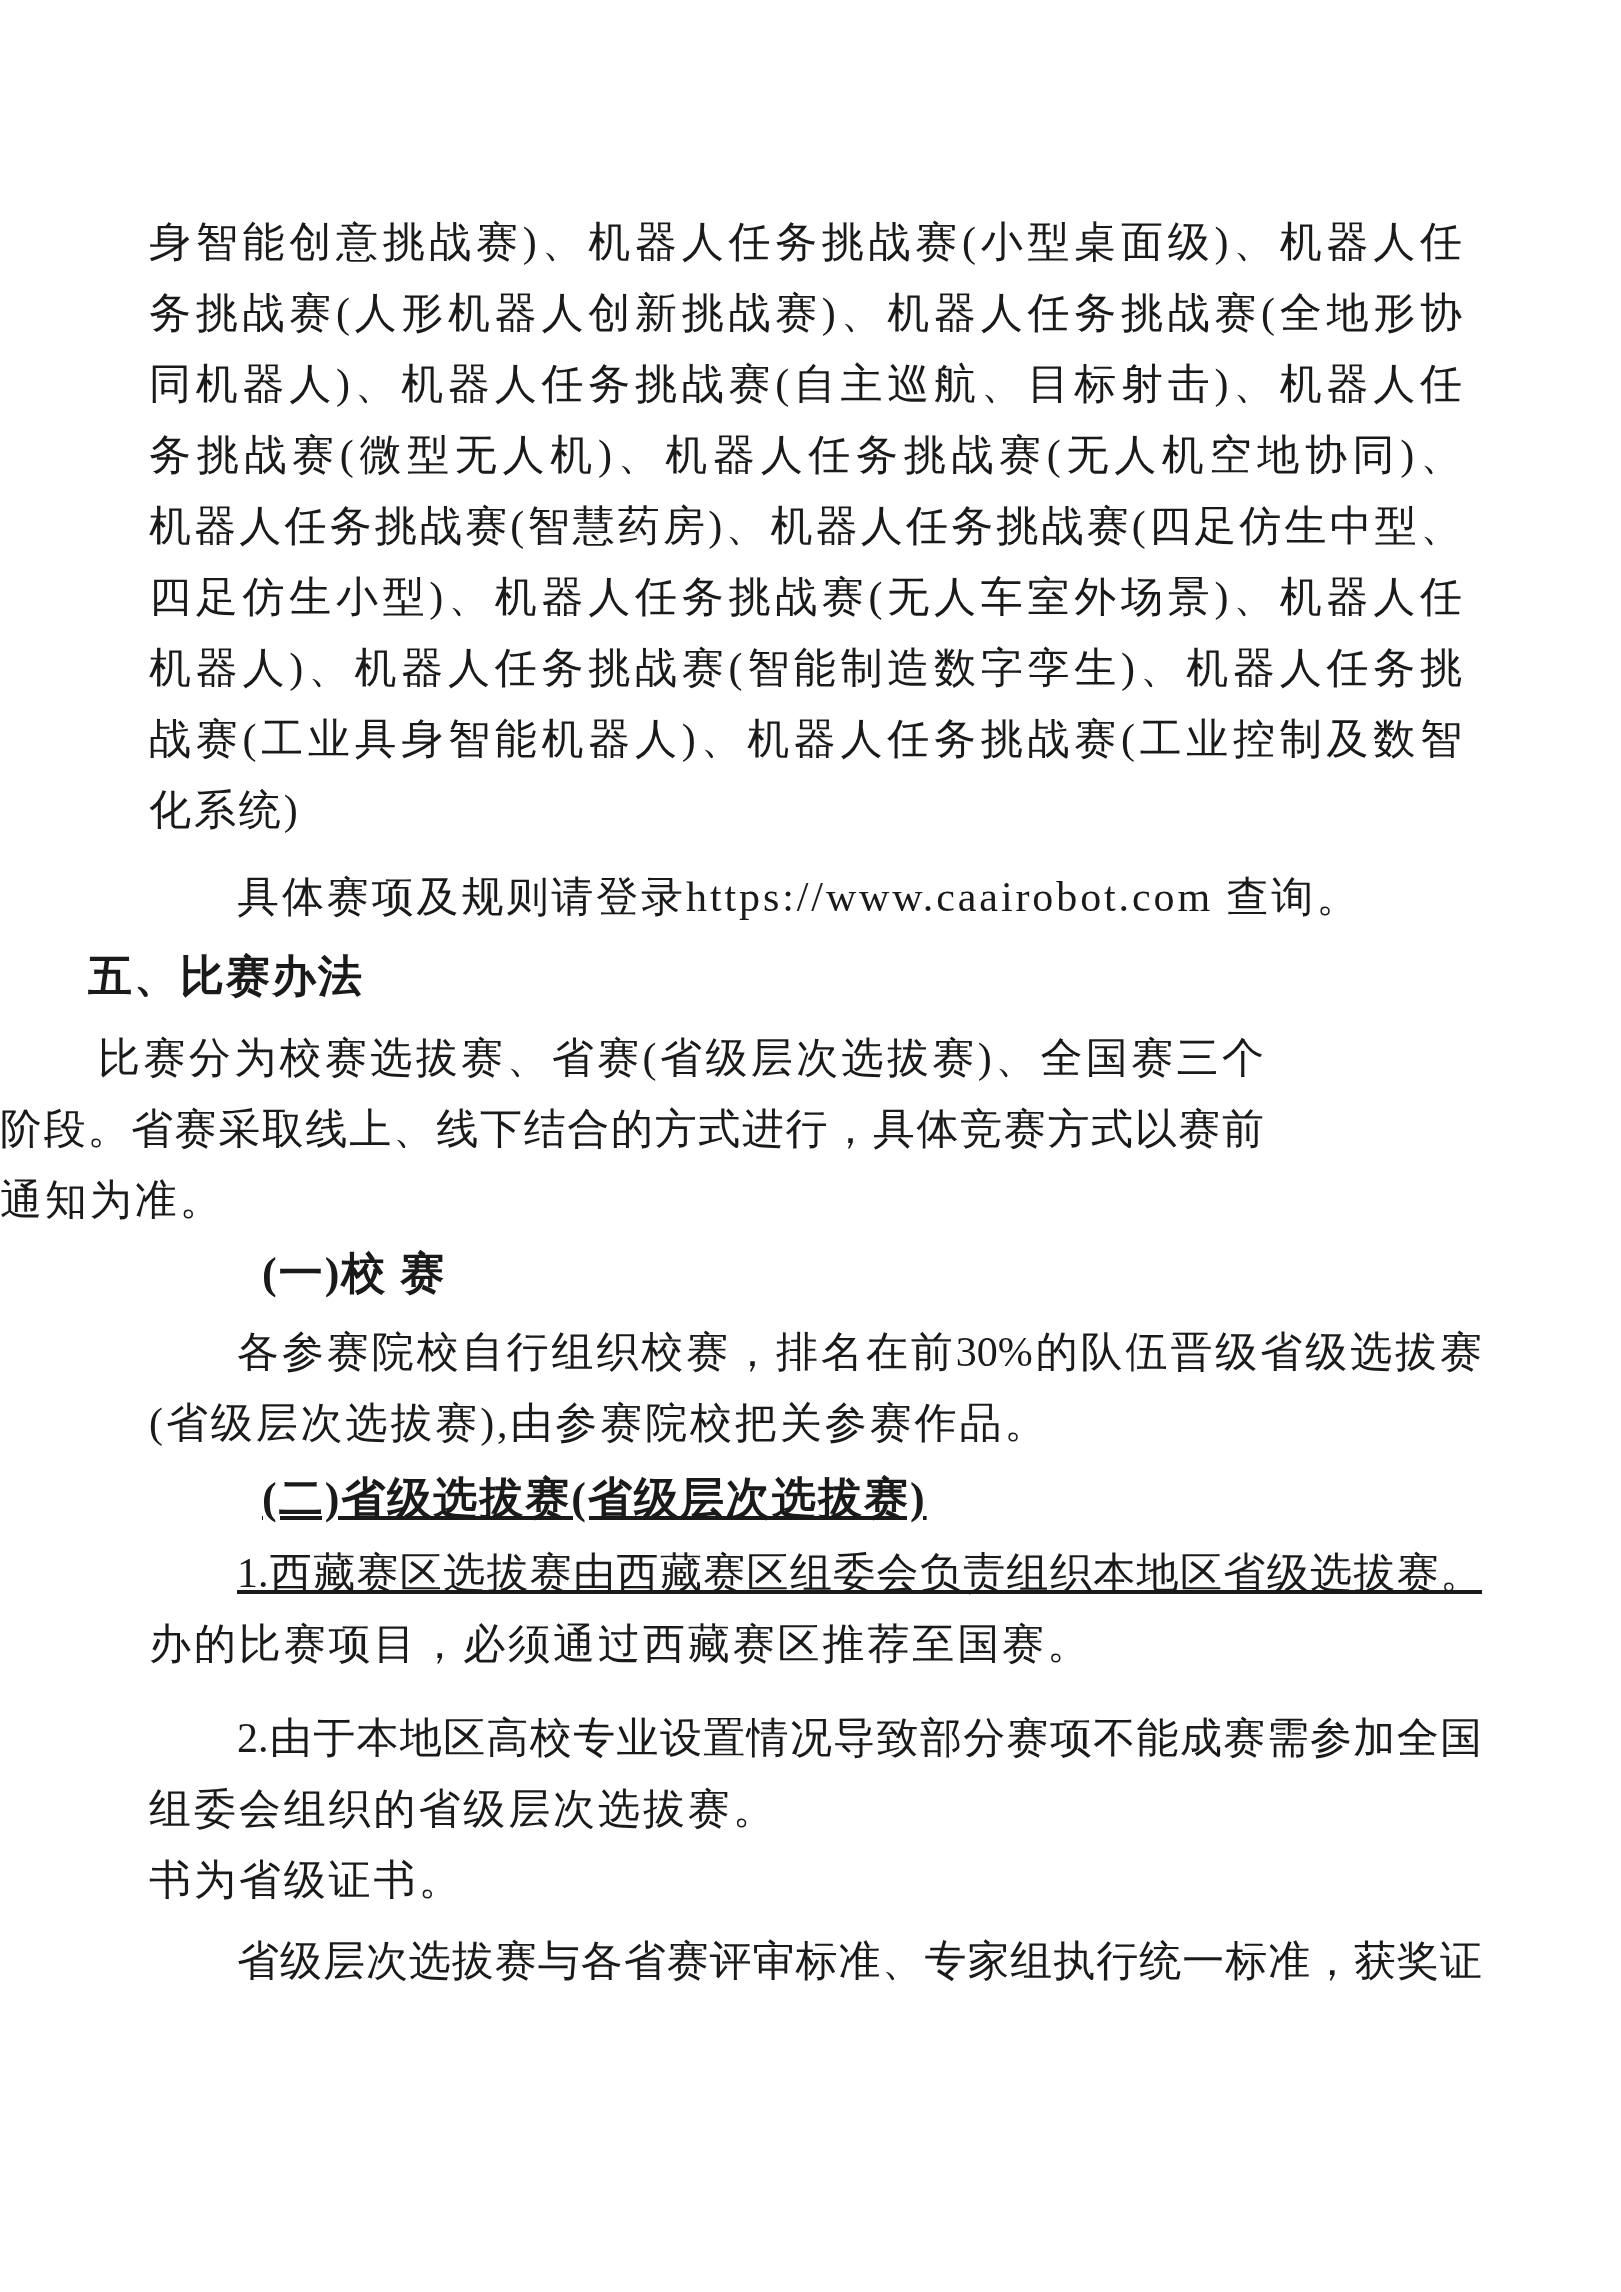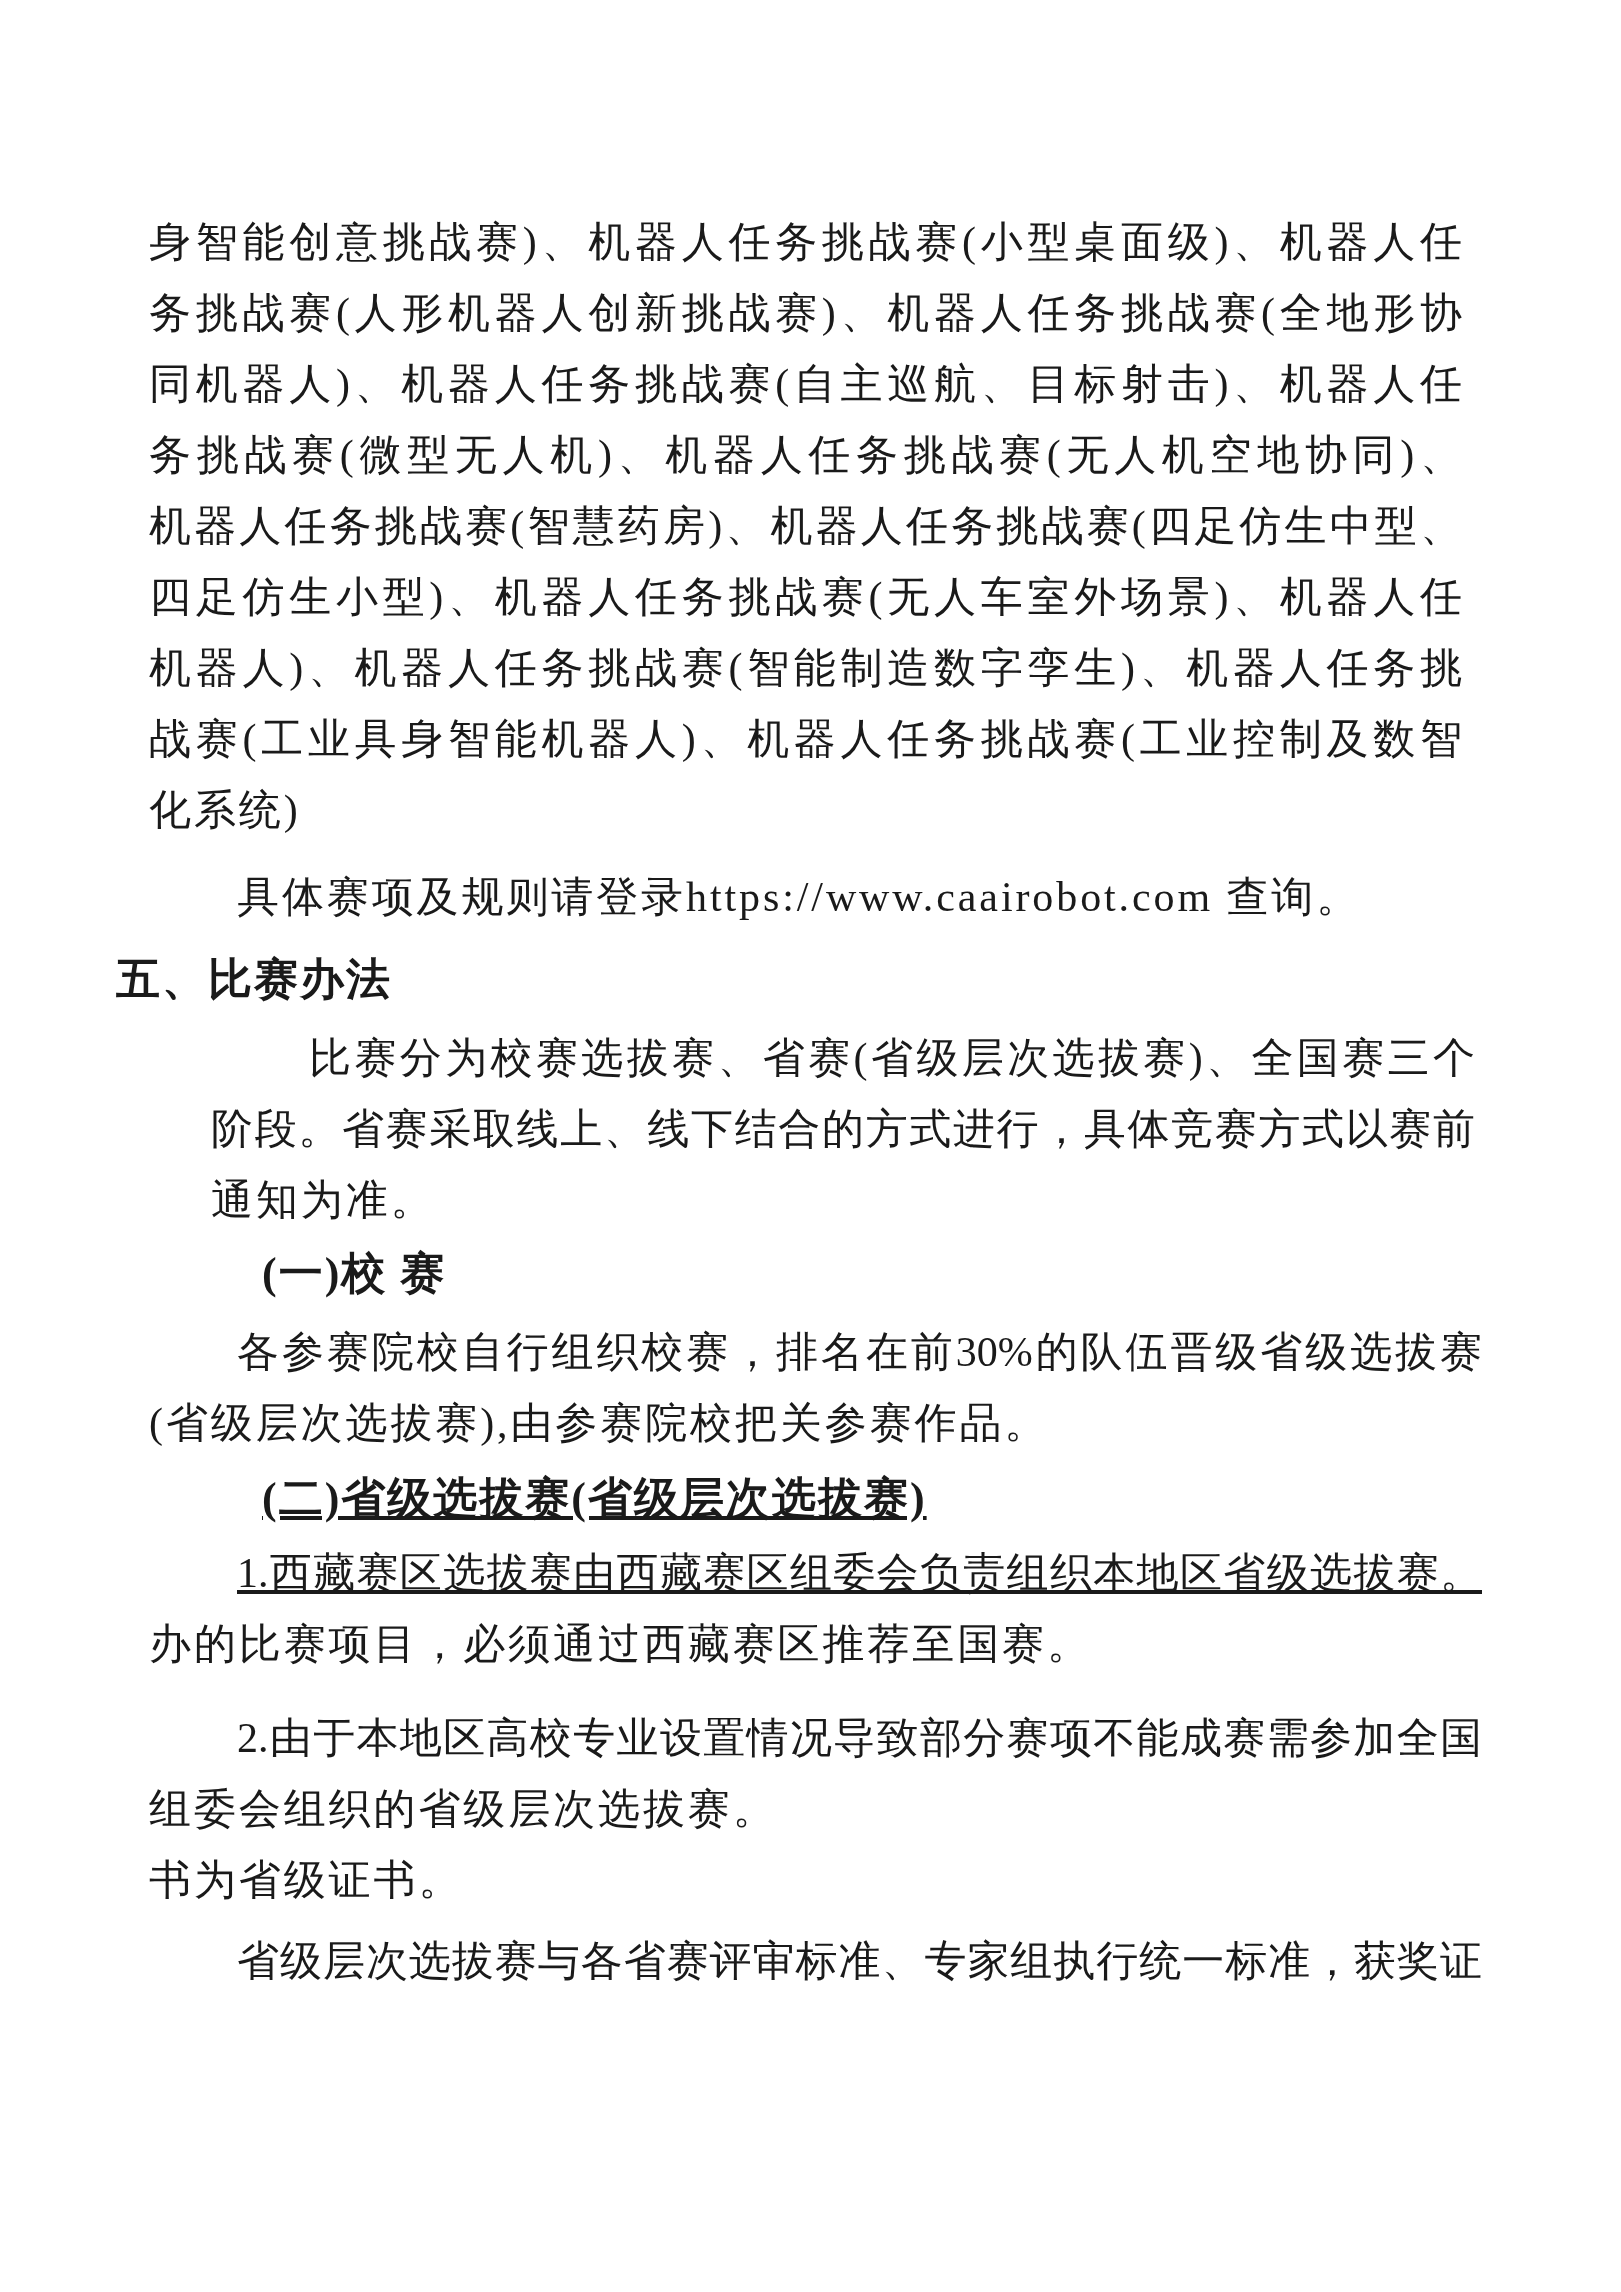--- a/index.html
+++ b/index.html
@@ -29,25 +29,25 @@
   
   .j {
     letter-spacing: 0;
     text-align: justify;
     text-align-last: justify;
     text-justify: inter-character;
   }
   
   .l-a { margin-left: 149px; width: 1313px; }
   
-  .l-b { margin-left: 211px; width: 1264px; }
+  .l-b { width: 1264px; }
   
   .l-c { margin-left: 149px; width: 1333px; }
   
-  .l-h1 { margin-left: 116px; }
+  .l-h1 { margin-left: 88px; font-family: Liberation Mono, monospace; }
   .l-h2 { margin-left: 262px; }
   .bold {
     font-weight: 700;
     font-size: 44px;
     letter-spacing: 2px;
   }
   .ind2 { text-indent: 88px; }
   .l-b.ind2 { text-indent: 98px; }
   .mt2  { margin-top: 2px; }
   .mt4  { margin-top: 3.9px; text-decoration: underline; }

